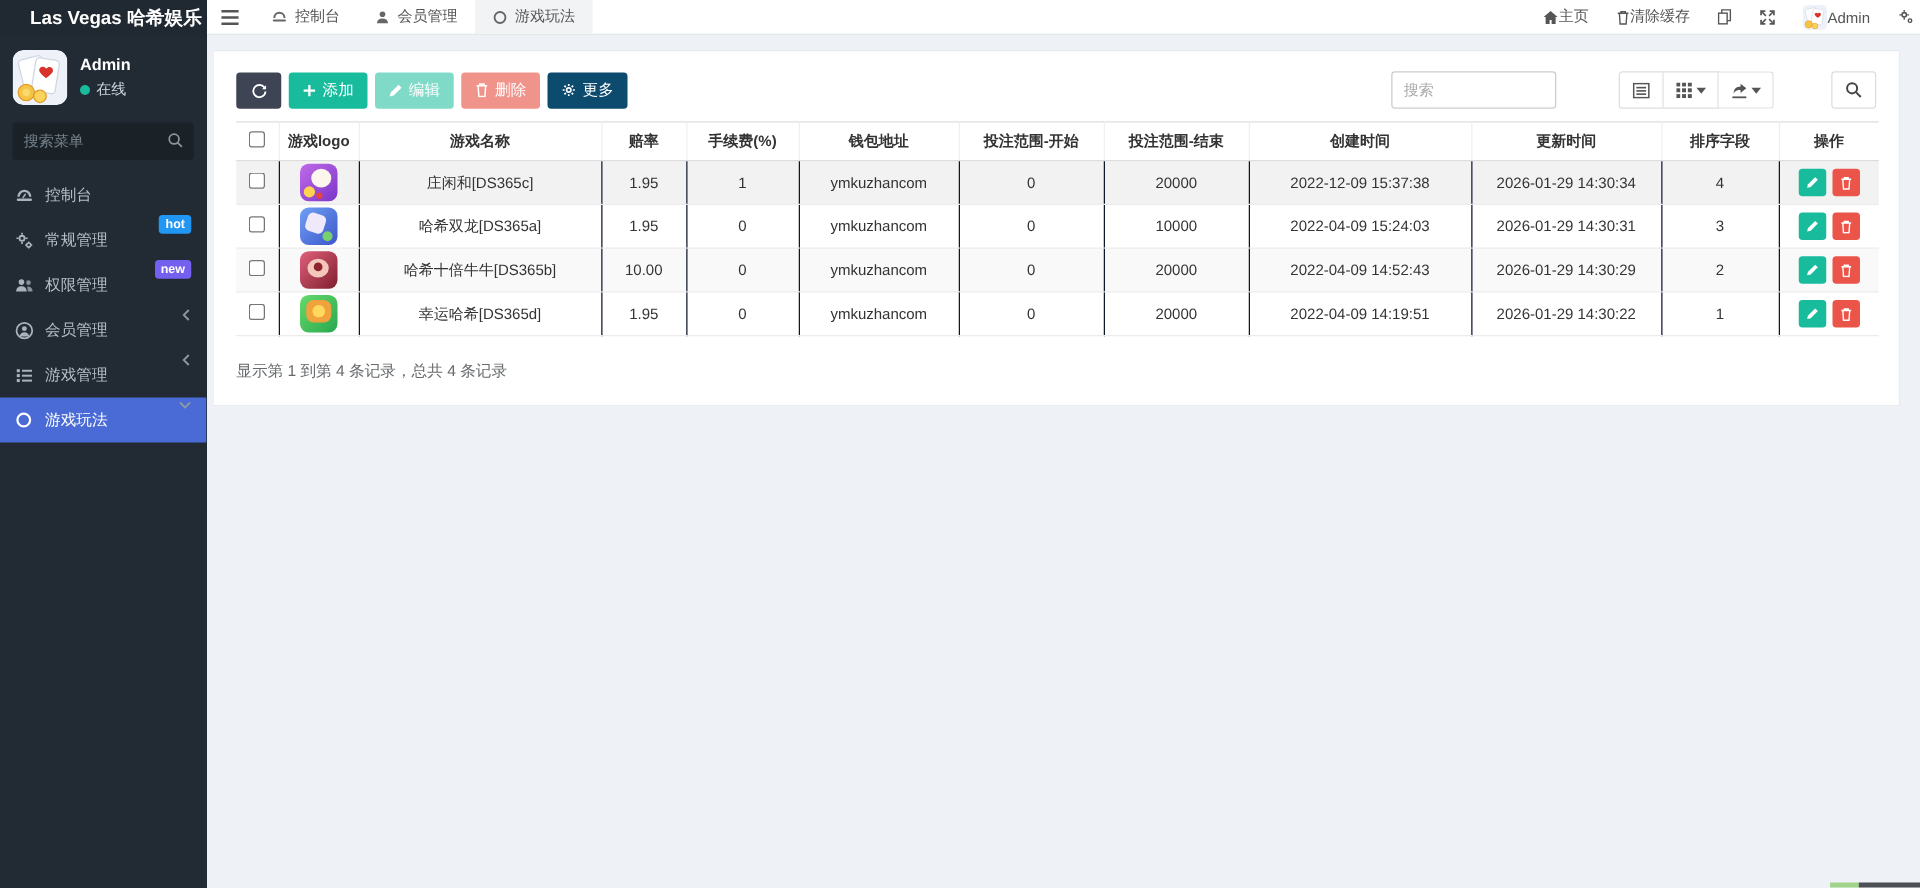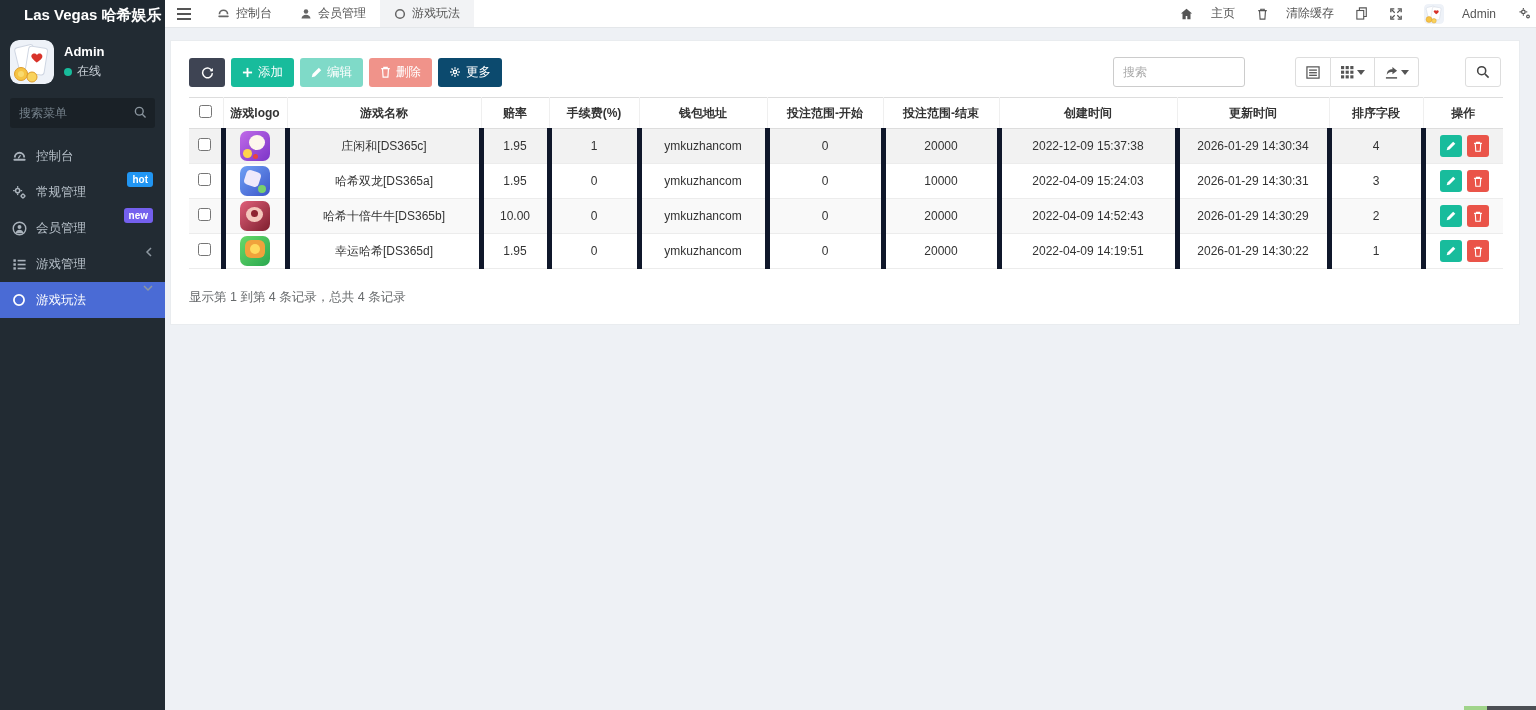--- a/index.html
+++ b/index.html
@@ -36,21 +36,21 @@
   .badge-new { background:#7460ee; }
 
   
   .topbar { position:fixed; left:165px; top:0; right:0; height:28px; background:#fff;
     border-bottom:1px solid #e4e7ea; display:flex; align-items:stretch; z-index:4; }
   .hamburger { display:flex; align-items:center; padding:0 12px; color:#555; cursor:pointer; }
   .top-tabs { display:flex; align-items:stretch; }
   .top-tab { display:flex; align-items:center; gap:6px; padding:0 14px; color:#555; cursor:pointer; }
   .top-tab.active { background:#f2f3f5; }
   .top-right { margin-left:auto; display:flex; align-items:center; gap:0; }
-  .top-link { display:flex; align-items:center; gap:18px; padding:0 11px; color:#555; cursor:pointer; height:28px; }
+  .top-link { display:flex; align-items:center; gap:0; padding:0 11px; color:#555; cursor:pointer; height:28px; }
   .top-avatar { width:20px; height:20px; border-radius:4px; overflow:hidden; }
   .t-ico { color:#666; }
 
   
   .content { position:absolute; left:165px; top:28px; right:0; bottom:0; background:#eef1f5; }
   .panel { background:#fff; border:1px solid #e9ecef; margin:12px 16px 0 5px; padding:16px 18px 18px 18px; }
   .toolbar { display:flex; align-items:center; }
   .btn { display:inline-flex; align-items:center; gap:5px; height:29px; padding:0 11px;
     border:0; border-radius:3px; color:#fff; font-size:12.5px; cursor:pointer; margin-right:6px;
     font-family:"Liberation Sans","DejaVu Sans",sans-serif; }
@@ -73,21 +73,21 @@
   .gbtn.w { width:44px; }
   .gbtn-search { margin-left:6px; border-radius:3px !important; border:1px solid #ddd; }
 
   
   table { width:100%; border-collapse:collapse; table-layout:fixed; margin-top:10px; }
   th { height:31px; font-size:12px; font-weight:bold; color:#333; text-align:center;
     border-top:1px solid #ddd; border-bottom:1px solid #ddd; border-right:1px solid #efefef;
     background:#fff; padding:0 2px; white-space:nowrap; overflow:hidden; }
   th:last-child { border-right:0; }
   td { height:34px; font-size:12px; color:#333; text-align:center; border-bottom:1px solid #ececec;
-    border-right:5px solid #0f172a; padding:0 2px; white-space:nowrap; overflow:hidden; }
+    border-right:1px solid #0f172a; padding:0 2px; white-space:nowrap; overflow:hidden; }
   td:last-child { border-right:0; }
   tbody tr:nth-child(odd) { background:#f9f9f9; }
   tbody tr:first-child { background:#f2f2f2; }
   .col-cb { width:34px; } .col-logo { width:64px; } .col-name { width:194px; }
   .col-odds { width:68px; } .col-fee { width:90px; } .col-wallet { width:128px; }
   .col-bs { width:116px; } .col-be { width:116px; } .col-ct { width:178px; }
   .col-ut { width:152px; } .col-sort { width:94px; } .col-ops { width:80px; }
   input[type=checkbox] { width:13px; height:13px; cursor:pointer; }
 
   .game-logo { width:30px; height:30px; border-radius:7px; margin:2px auto; position:relative; overflow:hidden; }
@@ -185,20 +185,36 @@
               <line x1="11.7" y1="13.4" x2="11.7" y2="14.7"></line>
               <line x1="8.7" y1="11.7" x2="10" y2="11.7"></line>
               <line x1="13.4" y1="11.7" x2="14.7" y2="11.7"></line>
             </g>
           </svg>
       </span>
       <span class="mi-label">常规管理</span>
       <span class="mi-right">
           <span class="badge badge-new">new</span>
         </span>
+    </li>
+    <li class="menu-item">
+      <span class="mi-ico">
+        <svg width="15" height="15" viewBox="0 0 16 16">
+            <circle cx="5.5" cy="5" r="2.4" fill="currentColor"></circle>
+            <path d="M1 13 c0-3 2-4.5 4.5-4.5 S10 10 10 13z" fill="currentColor"></path>
+            <circle cx="11.5" cy="5.5" r="2" fill="currentColor" opacity=".75"></circle>
+            <path d="M10.5 8.7 c2.8 0 4.5 1.6 4.5 4.3 h-4z" fill="currentColor" opacity=".75"></path>
+          </svg>
+      </span>
+      <span class="mi-label">权限管理</span>
+      <span class="mi-right">
+        <svg width="8" height="10" viewBox="0 0 8 10">
+            <path d="M6 1 L2 5 L6 9" fill="none" stroke="currentColor" stroke-width="1.5"></path>
+          </svg>
+      </span>
     </li>
     <li class="menu-item">
       <span class="mi-ico">
         <svg width="15" height="15" viewBox="0 0 16 16">
             <circle cx="8" cy="8" r="6.7" fill="none" stroke="currentColor" stroke-width="1.5"></circle>
             <circle cx="8" cy="6.3" r="2.1" fill="currentColor"></circle>
             <path d="M3.8 13 c0.6-2.5 2.2-3.6 4.2-3.6 s3.6 1.1 4.2 3.6" fill="currentColor"></path>
           </svg>
       </span>
       <span class="mi-label">会员管理</span>

